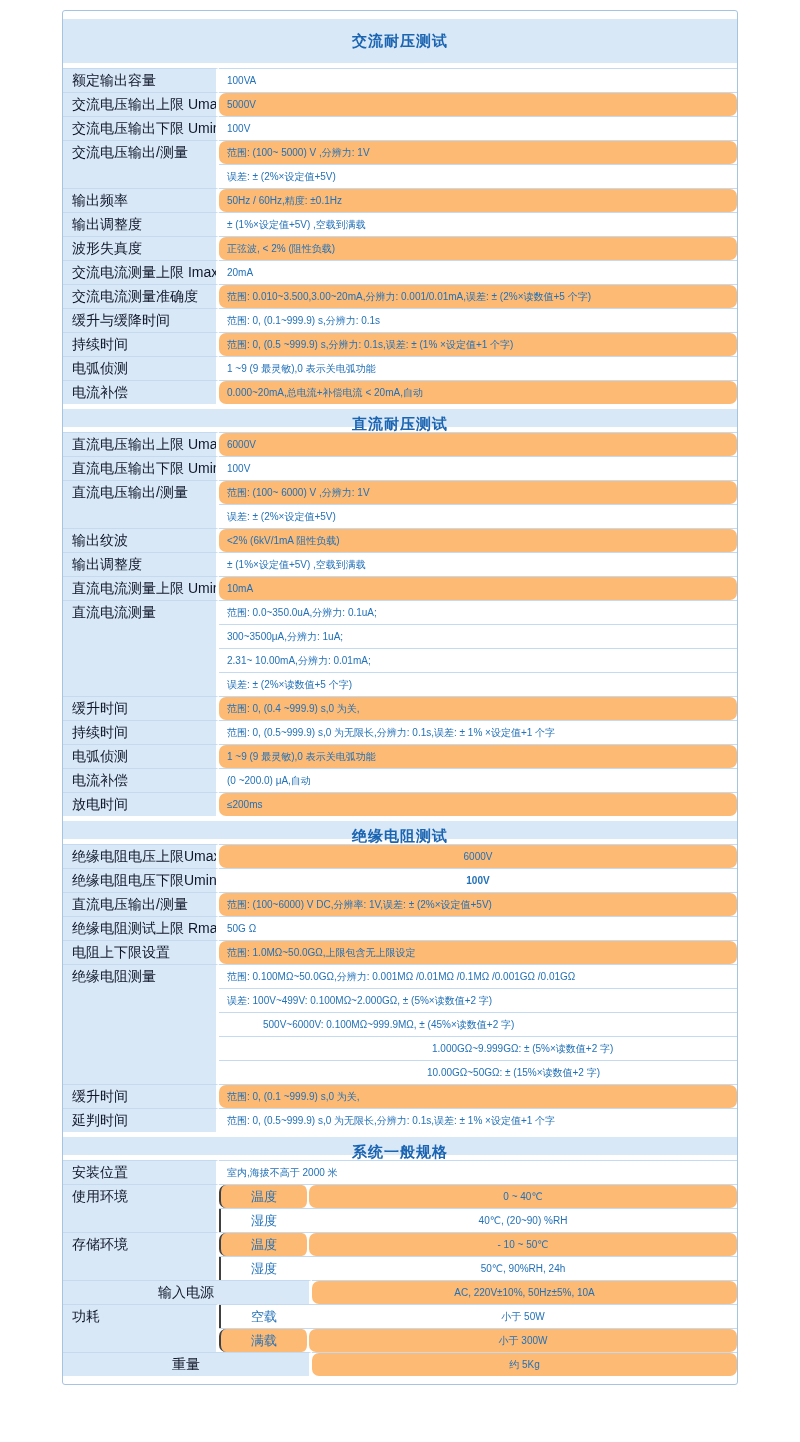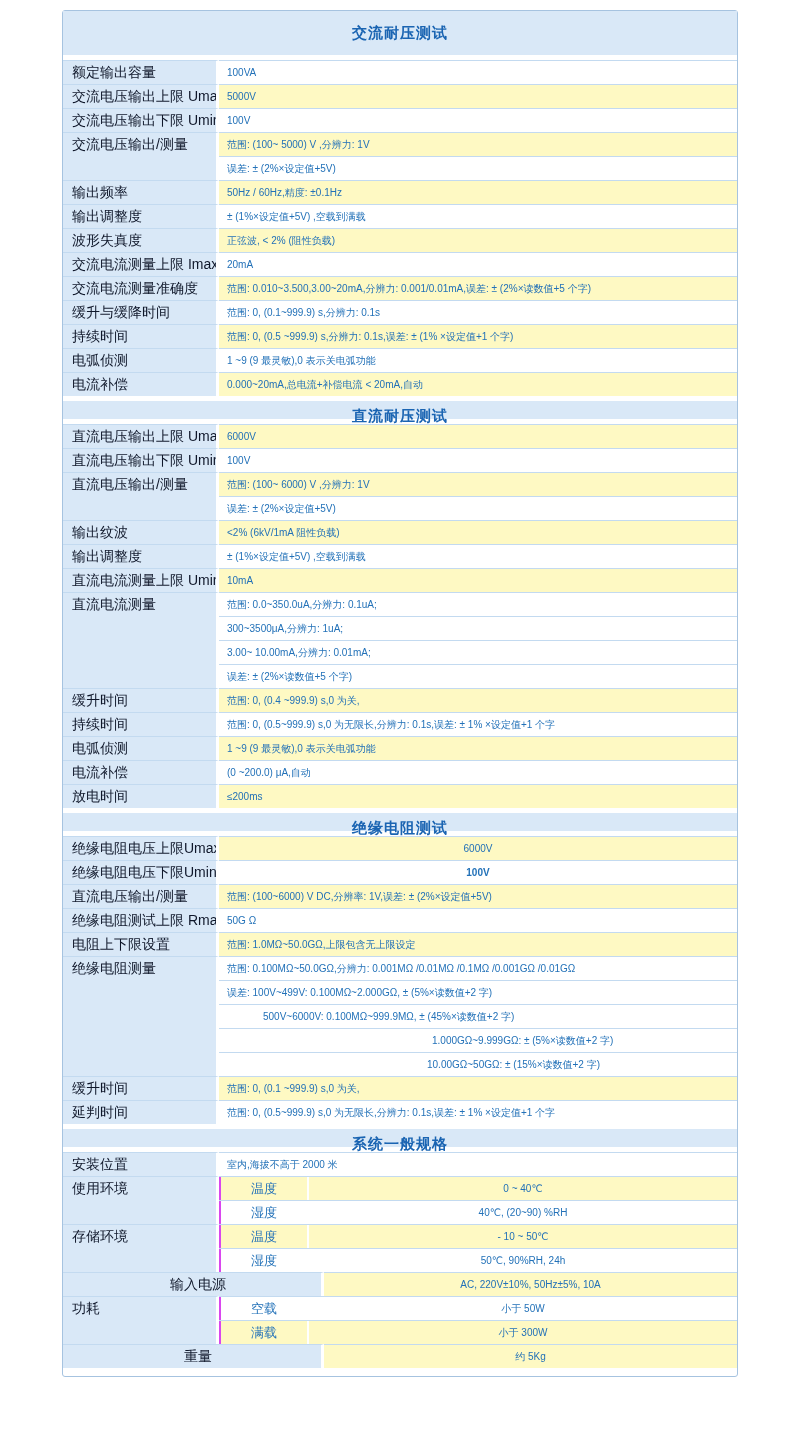--- a/index.html
+++ b/index.html
@@ -25,72 +25,72 @@
     font-size: 15px;
     text-align: center;
     height: 18px;
     line-height: 30px;
     margin: 5px 0;
     letter-spacing: 1px;
   }
   .section-title.first {
     height: 44px;
     line-height: 44px;
-    margin-top: 0;
+    margin-top: 8px;
   }
   .row { display: flex; }
   .lbl {
     width: 144px;
     padding-left: 9px;
     background: #d9e8f7;
     border-right: 3px solid #ffffff;
     border-top: 1px solid #c3daf0;
     font-size: 14px;
     color: #0f172a;
     line-height: 23px;
     white-space: nowrap;
     flex: 0 0 auto;
     overflow: hidden;
   }
   .lbl.wide {
     width: 246px;
-    padding-left: 12px;
+    padding-left: 0;
     text-align: center;
     border-right: 3px solid #ffffff;
   }
   .subs { flex: 1 1 auto; display: flex; flex-direction: column; min-width: 0; }
   .subline {
     display: flex;
     height: 23px;
     border-top: 1px solid #c3daf0;
   }
   .mid {
     width: 86px;
     flex: 0 0 auto;
-    border-left: 2px solid #d946ef;
+    border-left: 2px solid #404040;
     border-right: 2px solid #ffffff;
     text-align: center;
     font-size: 13px;
     color: #2271b8;
     line-height: 23px;
     background: #ffffff;
   }
   .val {
     flex: 1 1 auto;
     min-width: 0;
     padding-left: 8px;
     font-size: 10px;
     color: #2271b8;
     line-height: 23px;
     white-space: nowrap;
     background: #ffffff;
   }
   .val.center { padding-left: 0; text-align: center; }
   .val.bold { font-weight: bold; }
-  .subline.tint .val, .subline.tint .mid { background: #fef9c3; }
+  .subline.tint .val, .subline.tint .mid { background: #fdba74; border-radius: 7px; }
 </style>
 </head>
 <body>
 
 <div class="spec-container" id="spec-root">
     <div class="section">
       <div class="section-title first">交流耐压测试</div>
       <div class="row">
         <div class="lbl">额定输出容量</div>
         <div class="subs">
@@ -255,21 +255,21 @@
       <div class="row">
         <div class="lbl">直流电流测量</div>
         <div class="subs">
           <div class="subline">
             <div class="val">范围: 0.0~350.0uA,分辨力: 0.1uA;</div>
           </div>
           <div class="subline">
             <div class="val">300~3500μA,分辨力: 1uA;</div>
           </div>
           <div class="subline">
-            <div class="val">3.00~ 10.00mA,分辨力: 0.01mA;</div>
+            <div class="val">2.31~ 10.00mA,分辨力: 0.01mA;</div>
           </div>
           <div class="subline">
             <div class="val">误差: ± (2%×读数值+5 个字)</div>
           </div>
         </div>
       </div>
       <div class="row">
         <div class="lbl">缓升时间</div>
         <div class="subs">
           <div class="subline tint">

